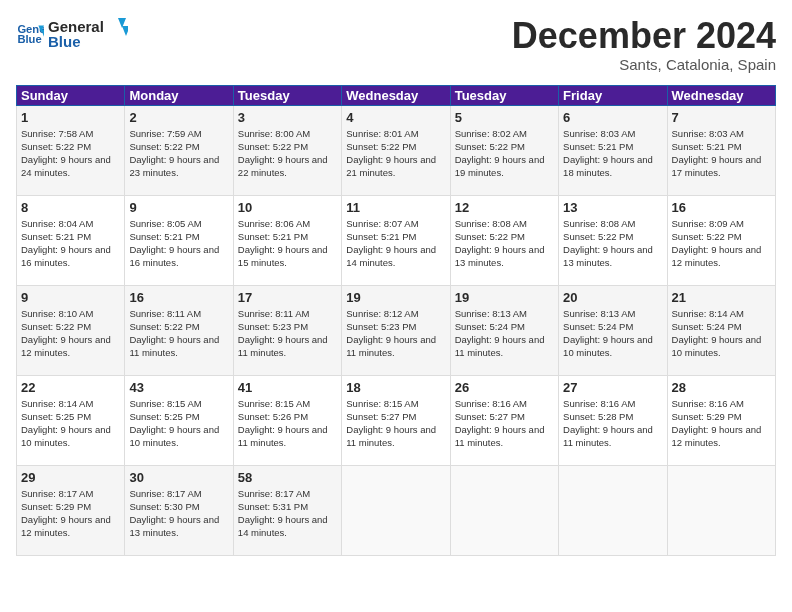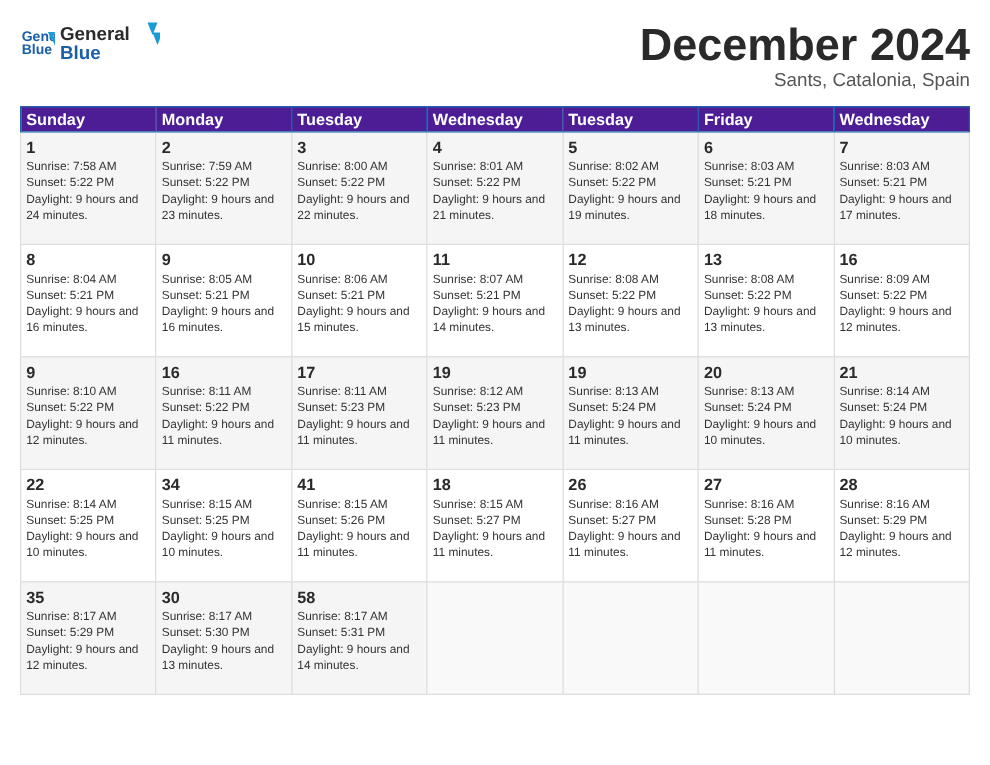--- a/index.html
+++ b/index.html
@@ -210,21 +210,21 @@
           <span class="day-num">21</span>
           <div class="day-info">Sunrise: 8:14 AM<br>Sunset: 5:24 PM<br>Daylight: 9 hours and 10 minutes.</div>
         </td>
       </tr>
       <tr>
         <td>
           <span class="day-num">22</span>
           <div class="day-info">Sunrise: 8:14 AM<br>Sunset: 5:25 PM<br>Daylight: 9 hours and 10 minutes.</div>
         </td>
         <td>
-          <span class="day-num">34</span>
+          <span class="day-num">43</span>
           <div class="day-info">Sunrise: 8:15 AM<br>Sunset: 5:25 PM<br>Daylight: 9 hours and 10 minutes.</div>
         </td>
         <td>
           <span class="day-num">41</span>
           <div class="day-info">Sunrise: 8:15 AM<br>Sunset: 5:26 PM<br>Daylight: 9 hours and 11 minutes.</div>
         </td>
         <td>
           <span class="day-num">18</span>
           <div class="day-info">Sunrise: 8:15 AM<br>Sunset: 5:27 PM<br>Daylight: 9 hours and 11 minutes.</div>
         </td>
@@ -236,21 +236,21 @@
           <span class="day-num">27</span>
           <div class="day-info">Sunrise: 8:16 AM<br>Sunset: 5:28 PM<br>Daylight: 9 hours and 11 minutes.</div>
         </td>
         <td>
           <span class="day-num">28</span>
           <div class="day-info">Sunrise: 8:16 AM<br>Sunset: 5:29 PM<br>Daylight: 9 hours and 12 minutes.</div>
         </td>
       </tr>
       <tr>
         <td>
-          <span class="day-num">35</span>
+          <span class="day-num">29</span>
           <div class="day-info">Sunrise: 8:17 AM<br>Sunset: 5:29 PM<br>Daylight: 9 hours and 12 minutes.</div>
         </td>
         <td>
           <span class="day-num">30</span>
           <div class="day-info">Sunrise: 8:17 AM<br>Sunset: 5:30 PM<br>Daylight: 9 hours and 13 minutes.</div>
         </td>
         <td>
           <span class="day-num">58</span>
           <div class="day-info">Sunrise: 8:17 AM<br>Sunset: 5:31 PM<br>Daylight: 9 hours and 14 minutes.</div>
         </td>

